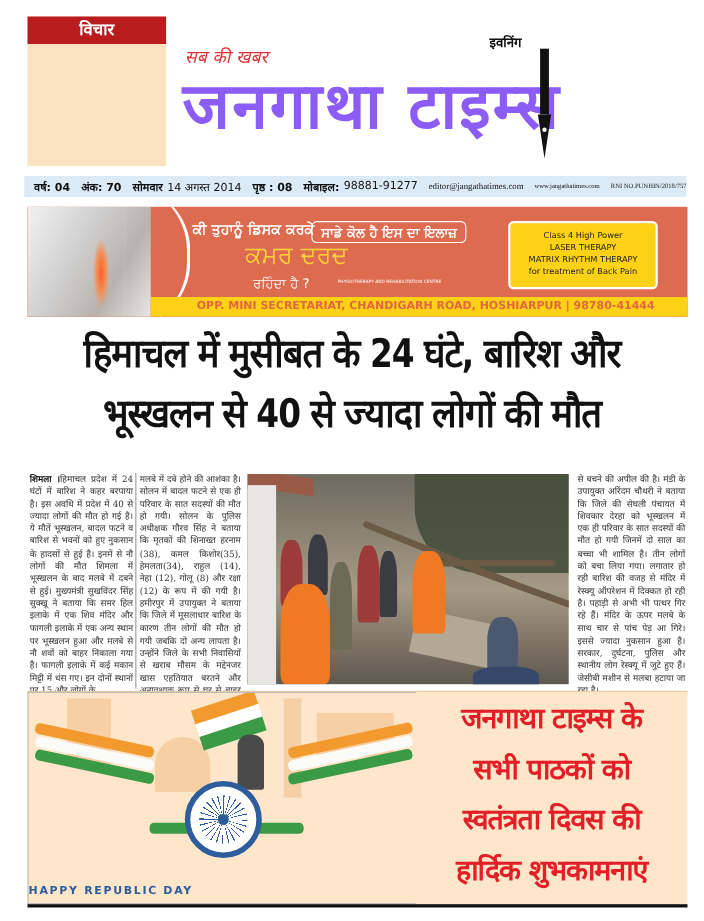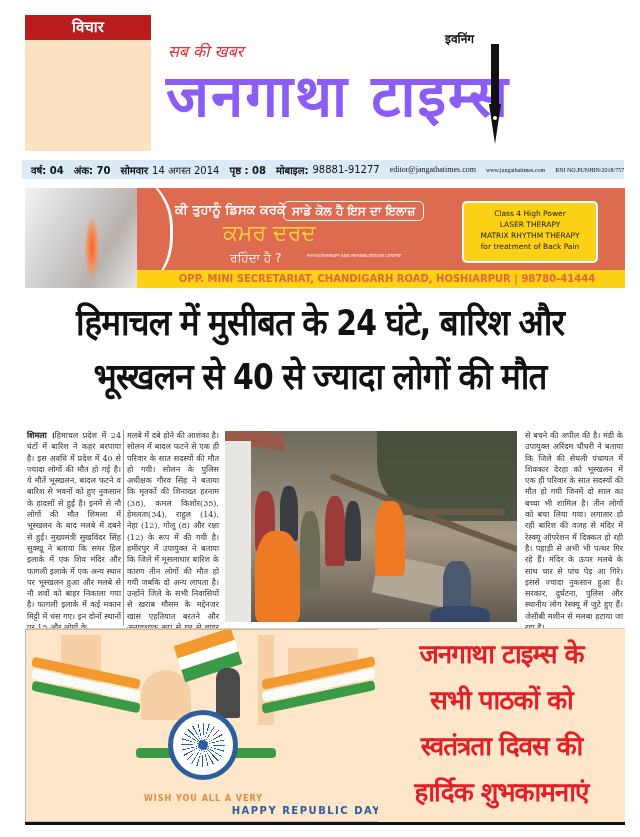--- a/index.html
+++ b/index.html
@@ -66,21 +66,21 @@
   .rday { position: absolute; left: 25px; top: 629px; width: 355px; height: 193px; background: #fde6c9; border: 1px solid #bbb; overflow: hidden; }
   .rday .mon { position: absolute; background: #f3c08d; opacity: 0.6; }
   .rday .ribbon { position: absolute; height: 10px; border-radius: 4px; }
   .rday .chakra { position: absolute; left: 142px; top: 80px; width: 70px; height: 70px; border-radius: 50%; background: #fff; border: 5px solid #2e5d9e; }
   .rday .chakra::after { content: ""; position: absolute; left: 25px; top: 25px; width: 10px; height: 10px; border-radius: 50%; background: #2e5d9e; }
   .rday .spokes { position: absolute; left: 8px; top: 8px; width: 44px; height: 44px; border-radius: 50%; background: repeating-conic-gradient(#2e5d9e 0deg 3deg, #fff 3deg 15deg); }
   .rday .flag { position: absolute; left: 152px; top: 6px; width: 60px; height: 38px; transform: rotate(-18deg); }
   .rday .flag div { height: 12.6px; }
   .rday .man { position: absolute; left: 190px; top: 38px; width: 24px; height: 50px; background: #4a4a4a; border-radius: 10px 10px 2px 2px; }
   .rday-wish { position: absolute; left: 0; top: 164px; width: 355px; text-align: center; color: #e38b3d; font-size: 8px; font-weight: bold; letter-spacing: 1px; }
-  .rday-happy { position: absolute; left: 0; top: 175px; width: 355px; text-align: right; color: #2e5d9e; font-size: 10px; font-weight: bold; letter-spacing: 1.5px; }
+  .rday-happy { position: absolute; left: 0; top: 175px; width: 355px; text-align: left; color: #2e5d9e; font-size: 10px; font-weight: bold; letter-spacing: 1.5px; }
 
   .greet { position: absolute; left: 378px; top: 629px; width: 247px; height: 193px; background: #fde6c9; text-align: center; color: #e21f26; font-weight: bold; font-size: 26px; line-height: 46px; padding-top: 2px; letter-spacing: -1px; }
   .bottom-rule { position: absolute; left: 25px; top: 822px; width: 600px; height: 3px; background: #111; }
 </style>
 </head>
 <body>
 
 <div class="vichar">
   <div class="vichar-head">विचार</div>
 </div>
@@ -186,21 +186,20 @@
   <div class="ribbon" style="left:110px;top:118px;width:140px;background:#3b9a45;"></div>
   <div class="flag">
     <div style="background:#f39a2e;"></div>
       <div style="background:#fff;"></div>
       <div style="background:#3b9a45;"></div>
   </div>
   <div class="man"></div>
   <div class="chakra">
       <div class="spokes"></div>
     </div>
-  <div class="rday-wish">WISH YOU ALL A VERY</div>
   <div class="rday-happy">HAPPY REPUBLIC DAY</div>
 </div>
 
 <div class="greet">
   <div>जनगाथा  टाइम्स के</div>
   <div>सभी पाठकों को</div>
   <div>स्वतंत्रता दिवस की</div>
   <div>हार्दिक शुभकामनाएं</div>
 </div>
 <div class="bottom-rule"></div>

